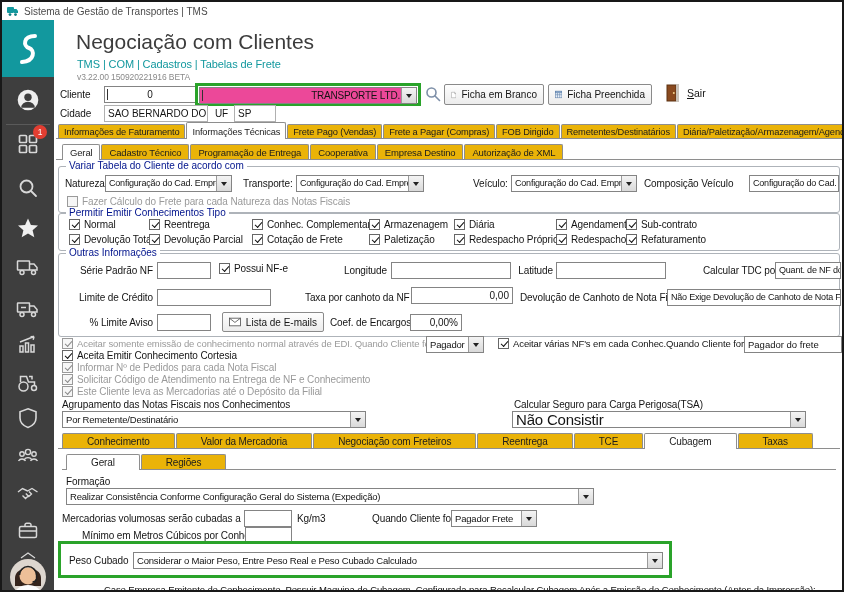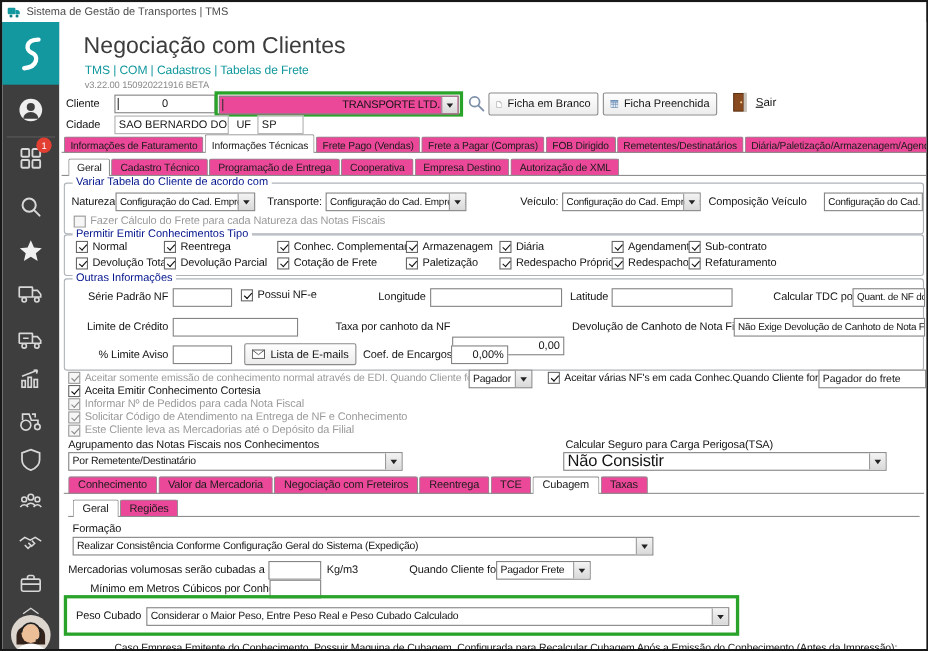--- a/index.html
+++ b/index.html
@@ -30,23 +30,23 @@
          display:flex;align-items:center;justify-content:center;}
   .dd .b::after{content:"";border:3.5px solid transparent;border-top:4.5px solid #222;margin-top:4px;}
   .cb{width:11px;height:11px;box-sizing:border-box;border:1px solid #676767;background:#fff;position:relative;flex:0 0 auto;}
   .cb.ck::after{content:"";position:absolute;left:1.5px;top:2px;width:6px;height:3px;border-left:1.6px solid #111;border-bottom:1.6px solid #111;transform:rotate(-48deg);}
   .cb.dis{border-color:#9a9a9a;background:#f6f6f6;}
   .cb.dis.ck::after{border-color:#8a8a8a;}
   .chk{position:absolute;display:flex;align-items:center;gap:4px;font-size:10px;letter-spacing:-0.1px;white-space:nowrap;}
   .chk.dim{color:#9a9a9a;}
   .tabs{position:absolute;display:flex;align-items:flex-end;height:19px;}
   .tab{font-size:9.3px;letter-spacing:-0.15px;padding:2px 5px;border:1px solid #8e8e8e;border-bottom:none;border-radius:2px 2px 0 0;
-       background:#ec4899;margin-right:1px;white-space:nowrap;color:#1c1c1c;}
+       background:#eab308;margin-right:1px;white-space:nowrap;color:#1c1c1c;}
   .tab.on{background:#fff;padding-top:4px;position:relative;z-index:3;}
-  .tabs.big .tab{font-size:10px;padding:2px 8px;}
+  .tabs.big .tab{font-size:10px;padding:2px 24px;}
   .tabs.med .tab{font-size:9.5px;padding:2px 7px;}
   .hline{position:absolute;border-top:1px solid #8e8e8e;z-index:1;}
   .grp{position:absolute;border:1px solid #aeb3b9;border-radius:3px;box-sizing:border-box;}
   .grp .cap{position:absolute;top:-7px;left:7px;background:#fff;padding:0 3px;font-size:10px;color:#00138c;white-space:nowrap;}
   .pbtn{position:absolute;display:flex;align-items:center;justify-content:center;gap:5px;height:21px;box-sizing:border-box;
         background:linear-gradient(#fefefe,#ececec);border:1px solid #8a8a8a;border-radius:2px;font-size:10px;padding:0 6px;white-space:nowrap;}
   .ul1{display:inline-block;}
   .ul1::first-letter{text-decoration:underline;}
   .greenwrap{position:absolute;border:3px solid #2aa32a;box-sizing:border-box;}
   svg{display:block;}
@@ -344,21 +344,21 @@
       <div class="lbl r" style="left:276px;top:11px;width:52px">Longitude</div>
       <div class="fld" style="left:332px;top:8px;width:120px"></div>
       <div class="lbl r" style="left:458px;top:11px;width:36px">Latitude</div>
       <div class="fld" style="left:497px;top:8px;width:110px"></div>
       <div class="lbl" style="left:644px;top:11px">Calcular TDC por</div>
       <div class="dd" style="left:716px;top:8px;width:66px;padding-right:3px"><span>Quant. de NF do C</span></div>
 
       <div class="lbl r" style="left:12px;top:38px;width:82px">Limite de Crédito</div>
       <div class="fld" style="left:98px;top:35px;width:114px"></div>
       <div class="lbl r" style="left:246px;top:38px;width:102px">Taxa por canhoto da NF</div>
-      <div class="fld num" style="left:352px;top:52px;width:102px"><span>0,00</span></div>
+      <div class="fld num" style="left:352px;top:33px;width:102px"><span>0,00</span></div>
       <div class="lbl" style="left:461px;top:38px">Devolução de Canhoto de Nota Fiscal</div>
       <div class="dd" style="left:608px;top:35px;width:174px;padding-right:3px"><span>Não Exige Devolução de Canhoto de Nota Fis</span></div>
 
       <div class="lbl r" style="left:20px;top:63px;width:74px">% Limite Aviso</div>
       <div class="fld" style="left:98px;top:60px;width:54px"></div>
       <div class="pbtn" style="left:163px;top:58px;width:102px;height:20px">
         <svg width="14" height="10" viewBox="0 0 14 10">
             <rect x="0.5" y="0.5" width="13" height="9" fill="#fff" stroke="#555"></rect>
             <path d="M0.5,0.5 L7,5.5 13.5,0.5" fill="none" stroke="#555"></path>
           </svg>

